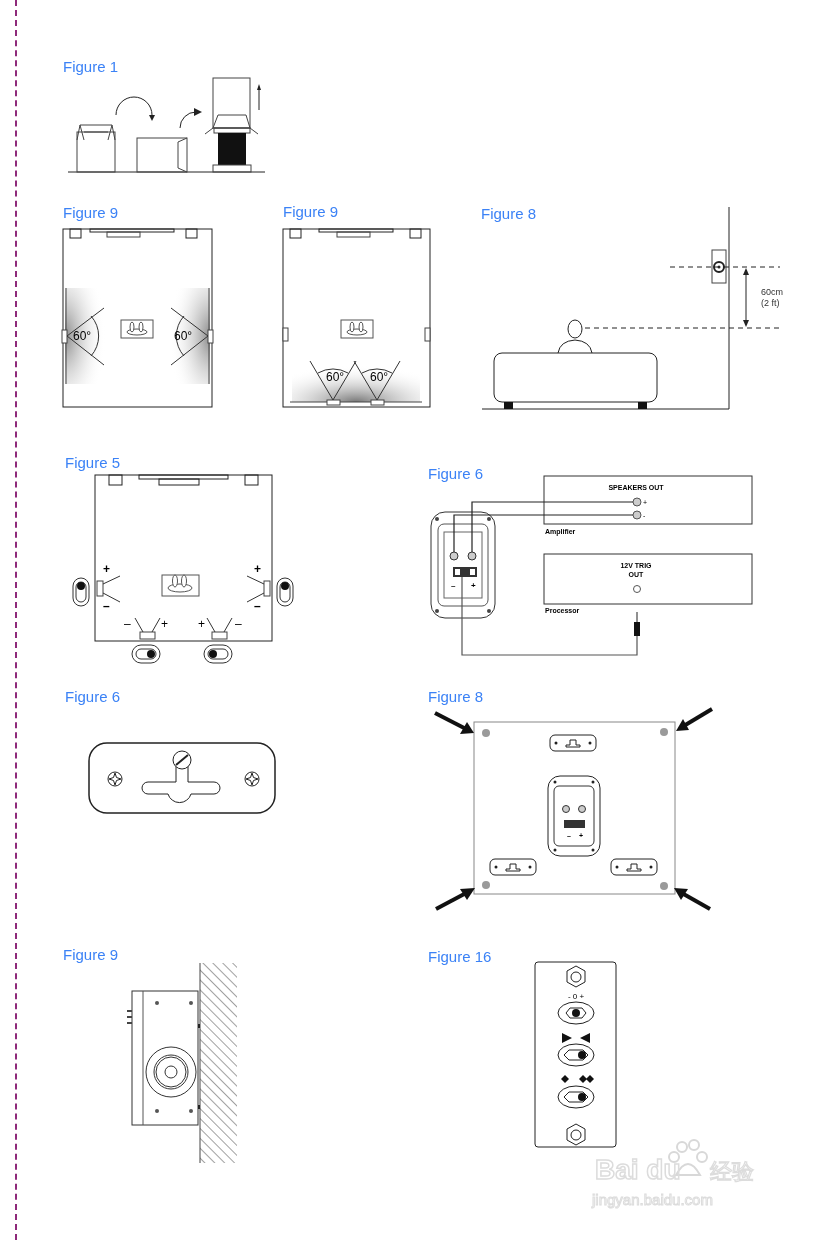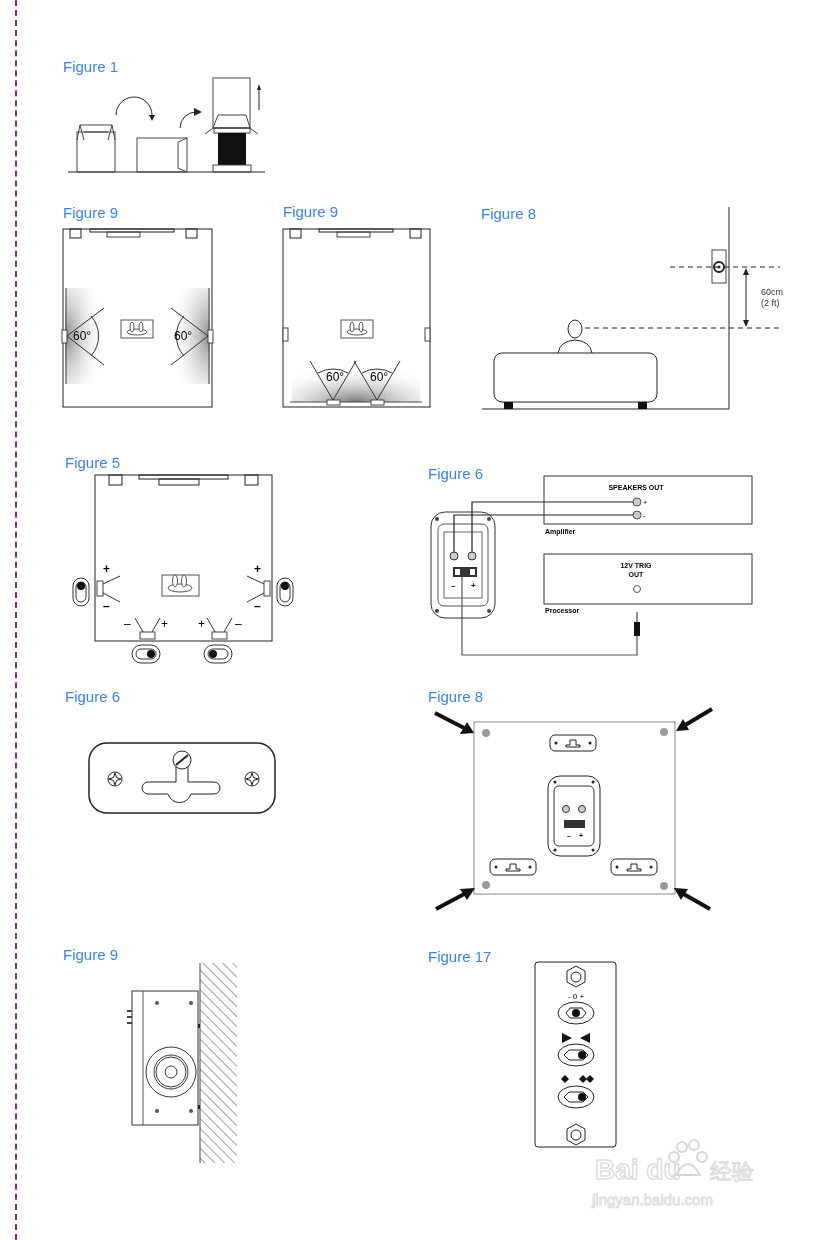--- a/index.html
+++ b/index.html
@@ -343,21 +343,21 @@
   <g>
     <circle cx="51" cy="112" r="25" fill="#fff" stroke="#333"></circle>
     <circle cx="51" cy="112" r="17" fill="#fff" stroke="#333"></circle>
     <circle cx="51" cy="112" r="15" fill="#fff" stroke="#333"></circle>
     <circle cx="51" cy="112" r="6" fill="#fff" stroke="#333"></circle>
   </g>
   <rect x="78" y="64" width="2" height="4" fill="#222"></rect>
   <rect x="78" y="145" width="2" height="4" fill="#222"></rect>
 </svg>
 
-<div class="fig-label" style="left:428px;top:948px;">Figure 17</div>
+<div class="fig-label" style="left:428px;top:948px;">Figure 16</div>
 <svg style="left:534px;top:961px;" width="84" height="190" viewBox="0 0 84 190">
   <rect x="1" y="1" width="81" height="185" rx="3" fill="#fff" stroke="#222"></rect>
   <g>
     <polygon points="42,5 51,10 51,21 42,26 33,21 33,10" fill="#fff" stroke="#222"></polygon>
     <circle cx="42" cy="16" r="5" fill="#fff" stroke="#222"></circle>
   </g>
   <text x="42" y="38" font-size="8" text-anchor="middle">- 0 +</text>
   <g>
     <ellipse cx="42" cy="52" rx="18" ry="11" fill="#fff" stroke="#222"></ellipse>
     <polygon points="32,52 36,47 48,47 52,52 48,57 36,57" fill="#fff" stroke="#222"></polygon>

